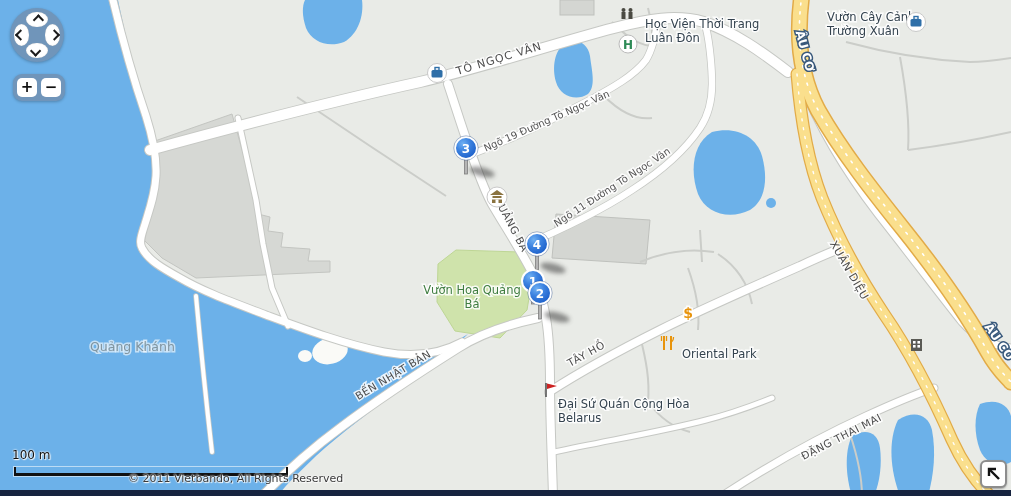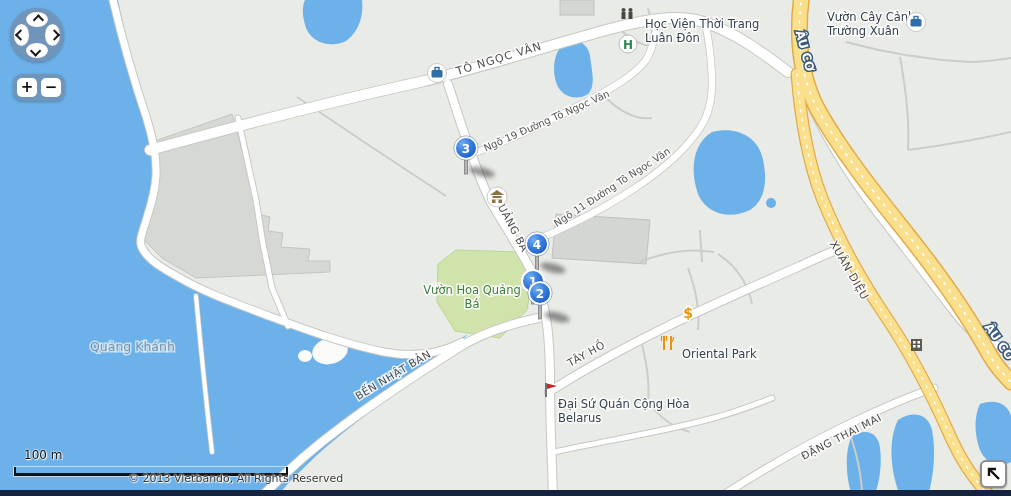--- a/index.html
+++ b/index.html
@@ -31,21 +31,21 @@
     position:absolute;left:13px;top:74px;width:52px;height:27px;border-radius:9px;
     background:#7095ba;display:flex;align-items:center;justify-content:center;gap:4px;
     box-shadow:0 1px 3px rgba(0,0,0,.25);
   }
   .zoombtn{
     width:20px;height:19px;background:#fff;border-radius:5px;border:none;
     font:bold 15px/15px "DejaVu Sans",sans-serif;color:#111;display:flex;
     align-items:center;justify-content:center;cursor:pointer;padding:0;
   }
   .scale-label{
-    position:absolute;left:24px;top:448px;font-size:12px;color:#111;
+    position:absolute;left:12px;top:448px;font-size:12px;color:#111;
     text-shadow:0 0 2px #fff,0 0 2px #fff,1px 1px 1px #fff;
   }
   .scale-bar{
     position:absolute;left:14px;top:467px;width:270px;height:6px;
     border-left:2px solid #111;border-right:2px solid #111;border-bottom:3px solid #111;
     box-shadow:0 0 0 1px rgba(255,255,255,.55);
   }
   .copyright{
     position:absolute;left:128px;top:472px;font-size:11px;color:#3a3a3a;
     text-shadow:0 0 2px #fff,0 0 2px #fff,1px 1px 1px #fff;
@@ -285,21 +285,21 @@
 </div>
 
 <div class="zoombox">
   <button class="zoombtn">+</button>
   <button class="zoombtn">−</button>
 </div>
 
 <div class="scale-label">100 m</div>
 <div class="scale-bar"></div>
 
-<div class="copyright">© 2013 Vietbando, All Rights Reserved</div>
+<div class="copyright">© 2011 Vietbando, All Rights Reserved</div>
 
 <button class="expand-btn">
   <svg width="18" height="18">
     <path d="M4,11 L4,4 L11,4" fill="none" stroke="#111" stroke-width="2.4"></path>
     <path d="M5,5 L14,14" stroke="#111" stroke-width="2.4"></path>
   </svg>
 </button>
 
 <div class="bottom-bar"></div>
 

